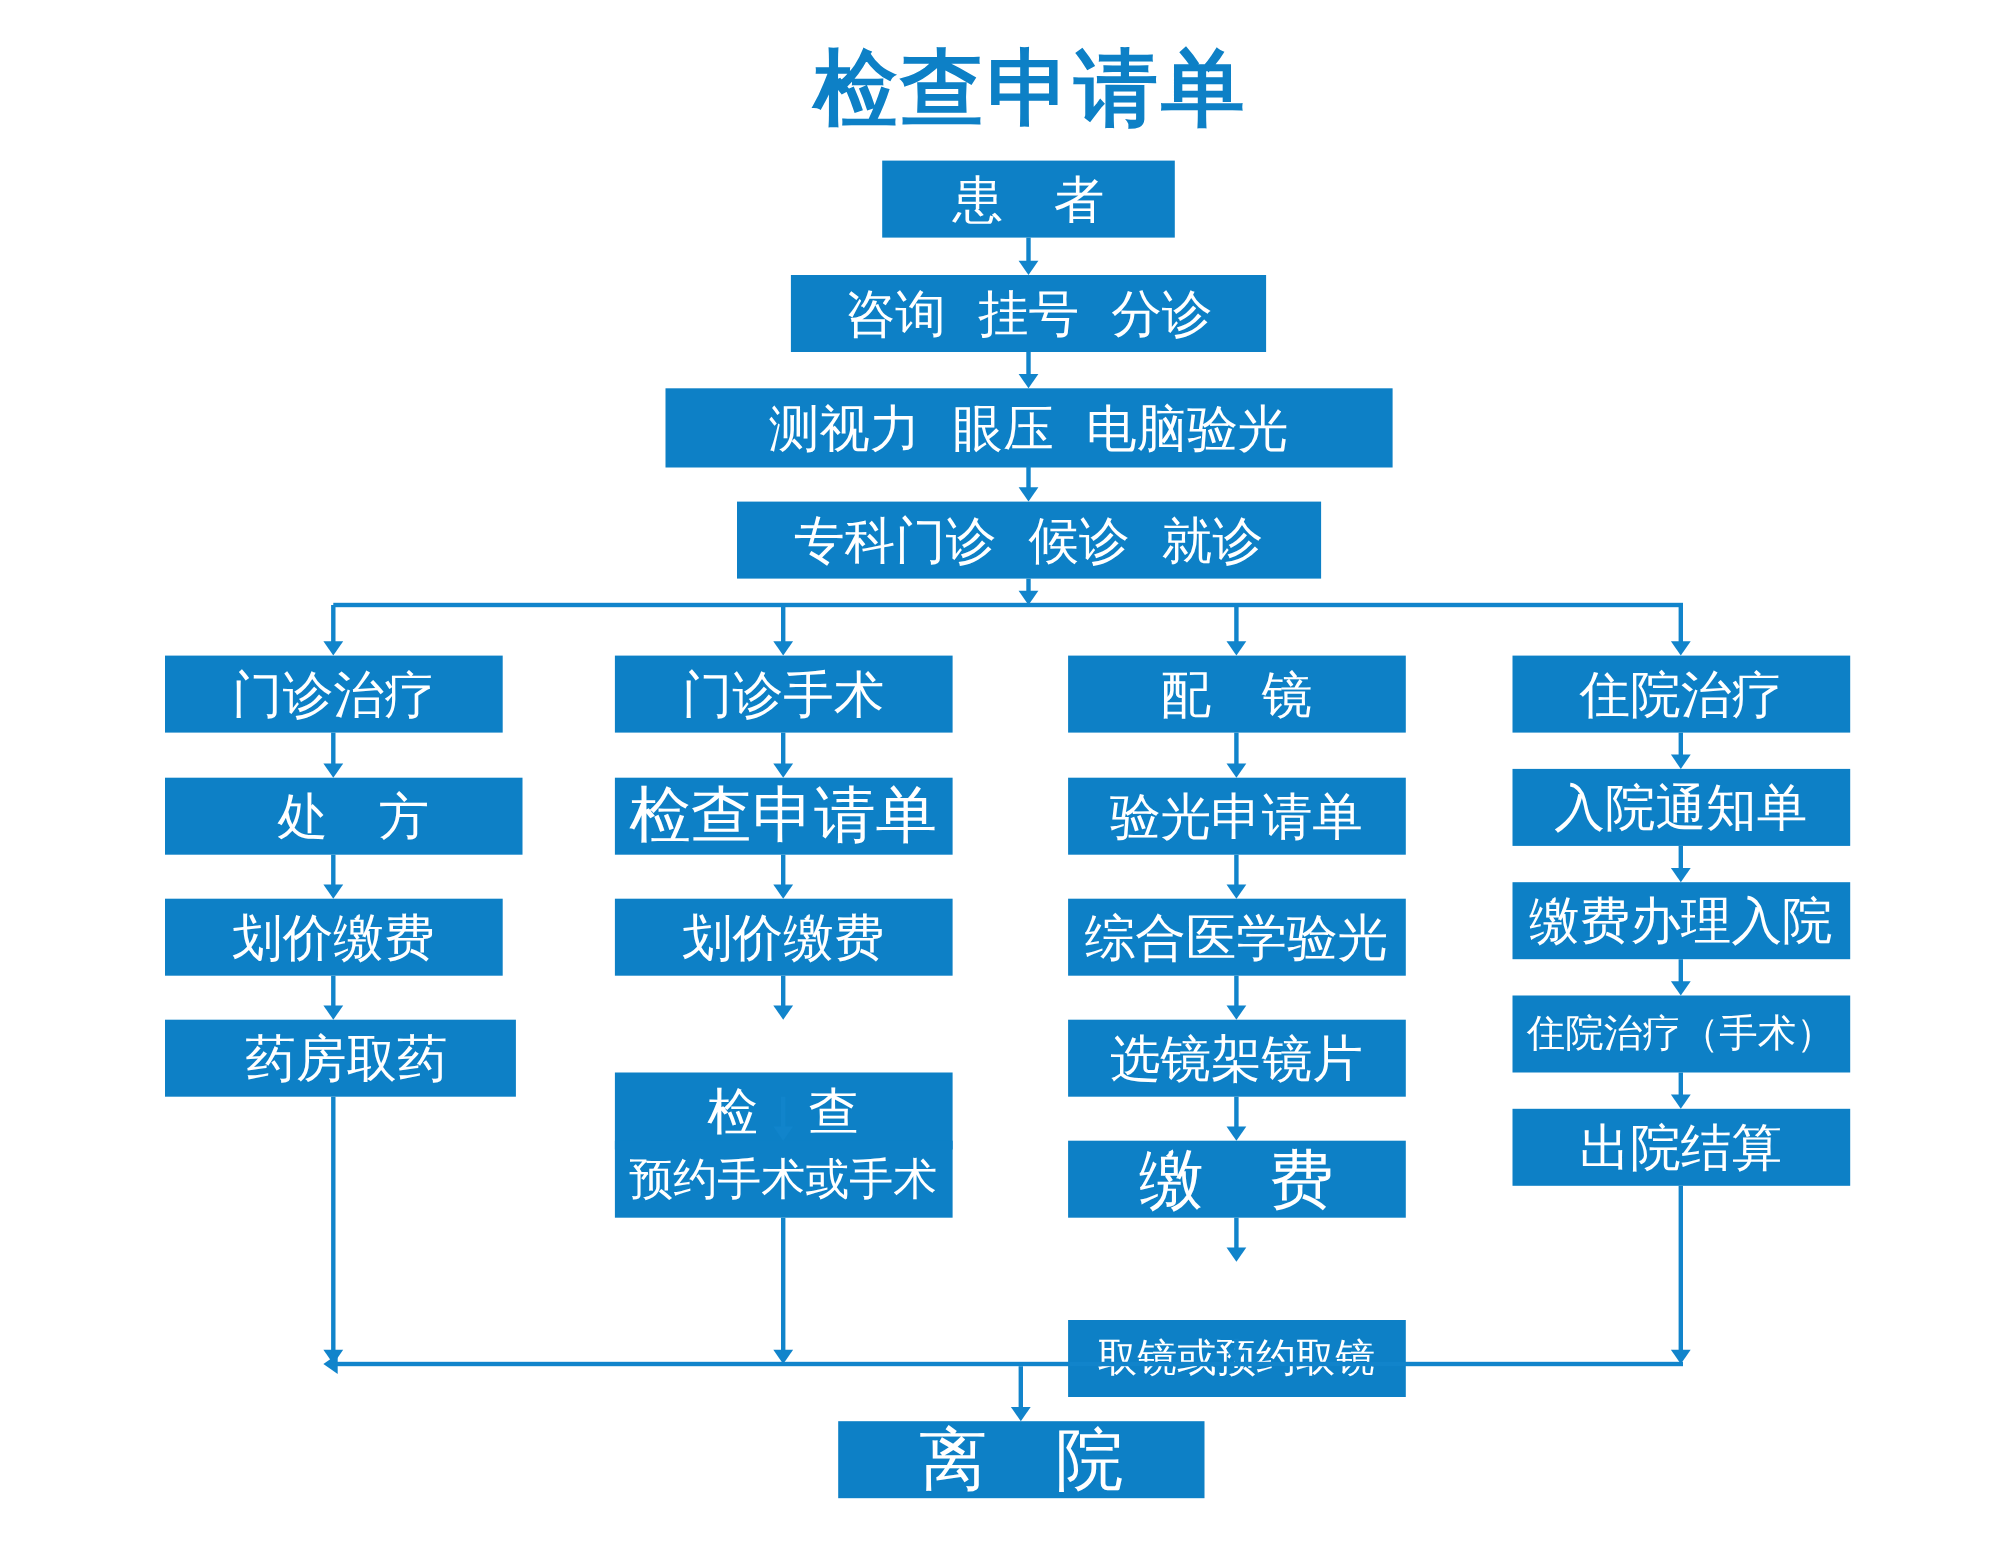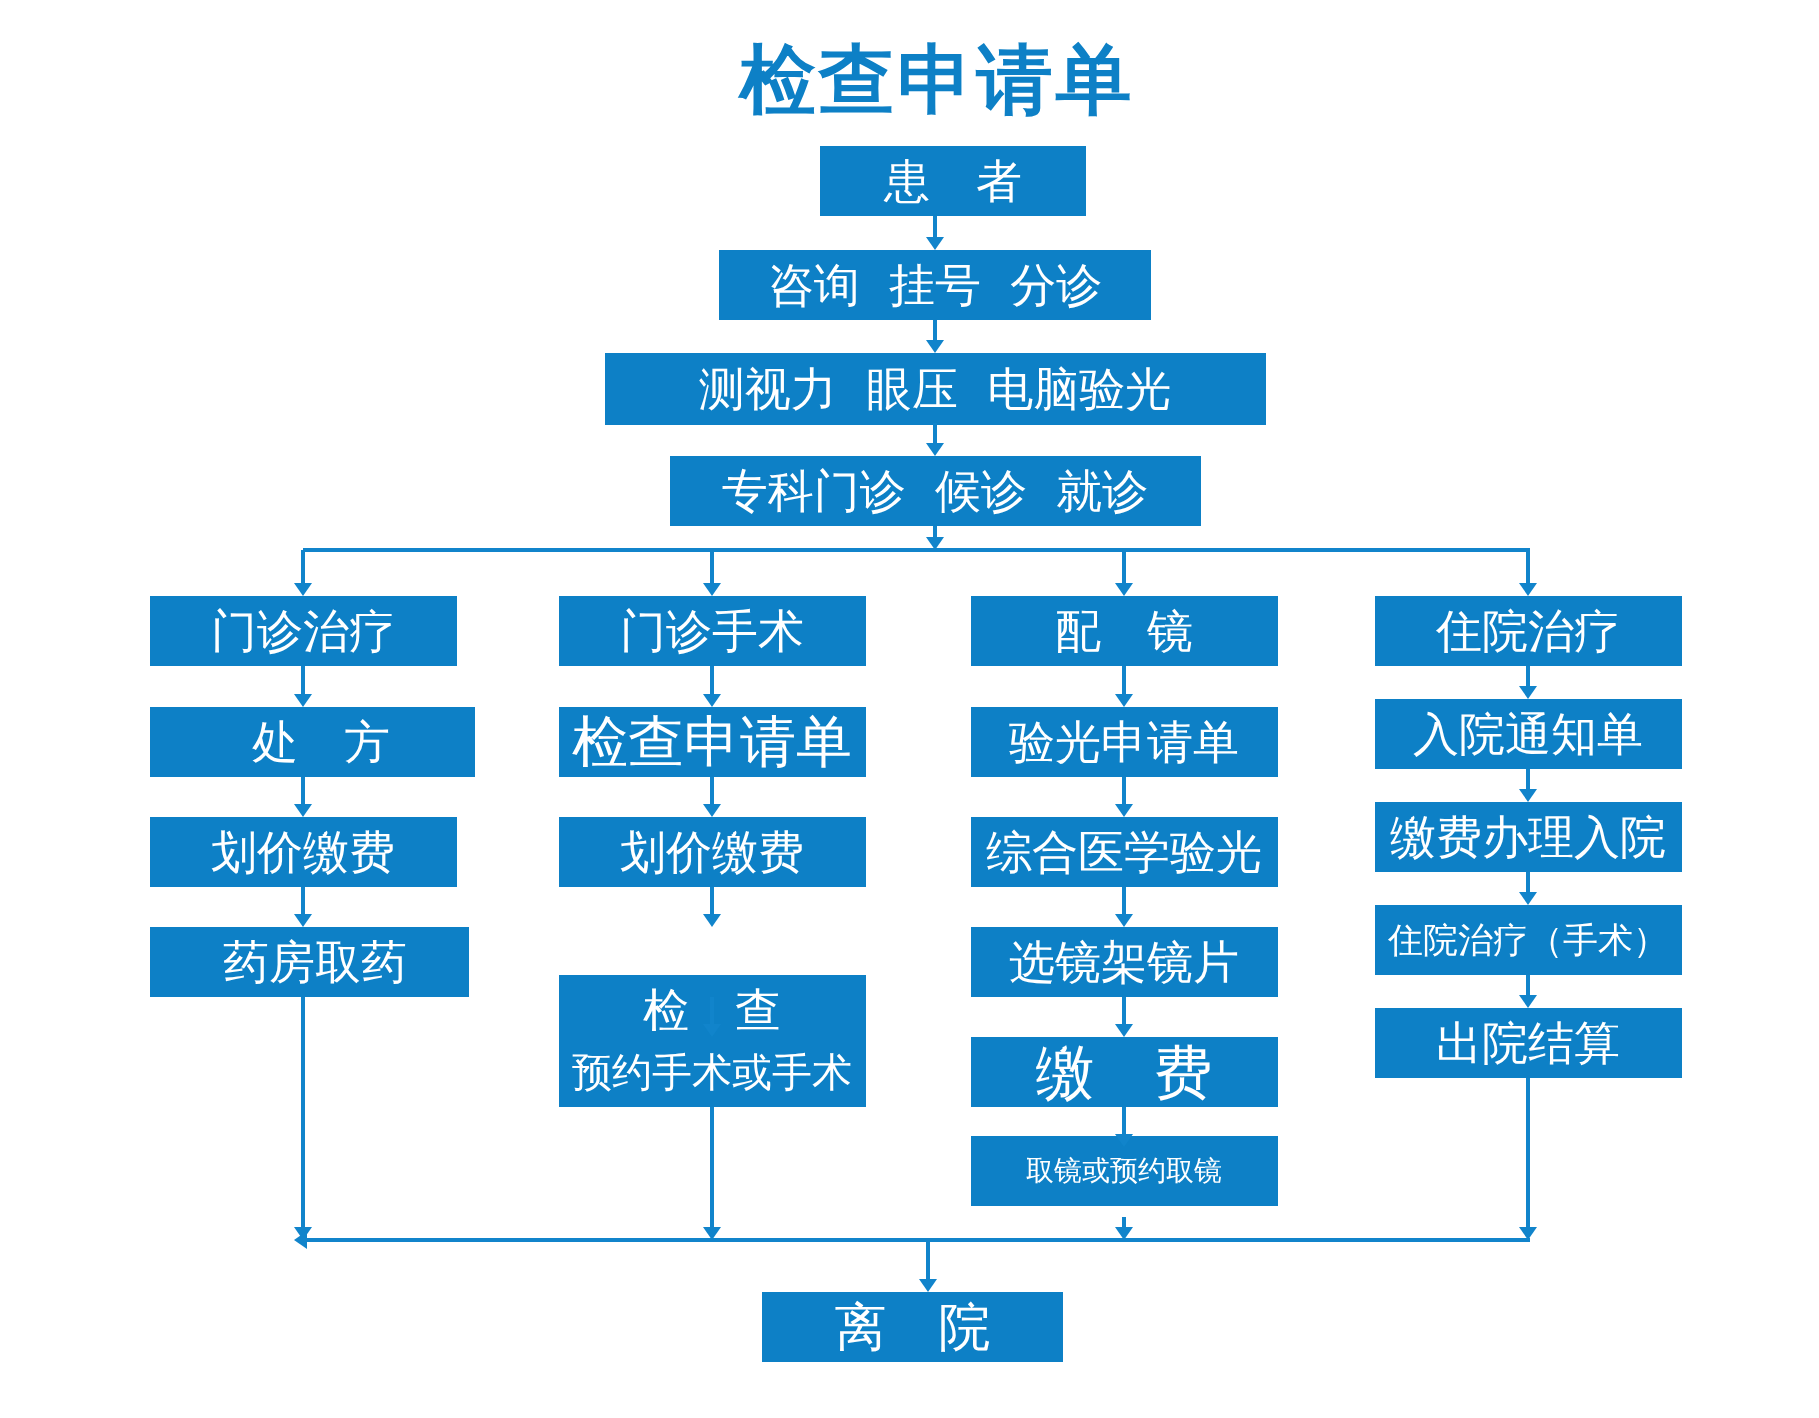--- a/index.html
+++ b/index.html
@@ -34,45 +34,45 @@
   .tri{position:absolute;width:0;height:0;}
   .tri.down{border-left:9px solid transparent;border-right:9px solid transparent;border-top:13px solid var(--line,#1184cb);}
   .tri.left{border-top:9px solid transparent;border-bottom:9px solid transparent;border-right:13px solid var(--line,#1184cb);}
 </style>
 </head>
 <body>
 
 <div id="canvas" style="--primary: #0d80c6; --line: #1184cb; --boxtext: #ffffff; background: rgb(255, 255, 255);">
   <div class="title">检查申请单</div>
   <div id="nodes-layer">
-      <div class="node" style="left: 802px; top: 146px; width: 266px; height: 70px; font-size: 46px; margin-left: 18px;">患　者</div>
+      <div class="node" style="left: 802px; top: 146px; width: 266px; height: 70px; font-size: 46px;">患　者</div>
       <div class="node" style="left: 719px; top: 250px; width: 432px; height: 70px; font-size: 46px;">咨询  挂号  分诊</div>
       <div class="node" style="left: 604.5px; top: 353px; width: 661px; height: 72px; font-size: 46px;">测视力  眼压  电脑验光</div>
       <div class="node" style="left: 669.5px; top: 456px; width: 531px; height: 70px; font-size: 46px;">专科门诊  候诊  就诊</div>
       <div class="node" style="left: 149.5px; top: 596px; width: 307px; height: 70px; font-size: 46px;">门诊治疗</div>
       <div class="node" style="left: 149.5px; top: 707px; width: 307px; height: 70px; font-size: 46px; padding-left: 18px;">处　方</div>
       <div class="node" style="left: 149.5px; top: 817px; width: 307px; height: 70px; font-size: 46px;">划价缴费</div>
       <div class="node" style="left: 149.5px; top: 927px; width: 307px; height: 70px; font-size: 46px; padding-left: 12px;">药房取药</div>
       <div class="node" style="left: 558.5px; top: 596px; width: 307px; height: 70px; font-size: 46px;">门诊手术</div>
       <div class="node" style="left: 558.5px; top: 707px; width: 307px; height: 70px; font-size: 56px; text-align: center;">检查申请单</div>
       <div class="node" style="left: 558.5px; top: 817px; width: 307px; height: 70px; font-size: 46px;">划价缴费</div>
       <div class="node" style="left: 558.5px; top: 927px; width: 307px; height: 70px; font-size: 46px; margin-top: 48px;">检　查</div>
       <div class="node" style="left: 558.5px; top: 1037px; width: 307px; height: 70px; font-size: 40px;">预约手术或手术</div>
       <div class="node" style="left: 970.5px; top: 596px; width: 307px; height: 70px; font-size: 46px;">配　镜</div>
       <div class="node" style="left: 970.5px; top: 707px; width: 307px; height: 70px; font-size: 46px;">验光申请单</div>
       <div class="node" style="left: 970.5px; top: 817px; width: 307px; height: 70px; font-size: 46px;">综合医学验光</div>
       <div class="node" style="left: 970.5px; top: 927px; width: 307px; height: 70px; font-size: 46px;">选镜架镜片</div>
       <div class="node" style="left: 970.5px; top: 1037px; width: 307px; height: 70px; font-size: 59px;">缴　费</div>
-      <div class="node" style="left: 970.5px; top: 1136px; width: 307px; height: 70px; font-size: 28px;">取镜或预约取镜</div>
+      <div class="node" style="left: 970.5px; top: 1200px; width: 307px; height: 70px; font-size: 36px;">取镜或预约取镜</div>
       <div class="node" style="left: 1374.5px; top: 596px; width: 307px; height: 70px; font-size: 46px;">住院治疗</div>
       <div class="node" style="left: 1374.5px; top: 699px; width: 307px; height: 70px; font-size: 46px;">入院通知单</div>
       <div class="node" style="left: 1374.5px; top: 802px; width: 307px; height: 70px; font-size: 46px;">缴费办理入院</div>
       <div class="node" style="left: 1374.5px; top: 905px; width: 307px; height: 70px; font-size: 35px;">住院治疗（手术）</div>
       <div class="node" style="left: 1374.5px; top: 1008px; width: 307px; height: 70px; font-size: 46px;">出院结算</div>
-      <div class="node" style="left: 762px; top: 1292px; width: 301px; height: 70px; font-size: 52px;">离　院</div>
+      <div class="node" style="left: 762px; top: 1292px; width: 333px; height: 70px; font-size: 62px;">离　院</div>
     </div>
   <div id="edges-layer">
       <div class="vline" style="left: 933px; top: 216px; width: 4px; height: 23px;"></div>
       <div class="tri down" style="left: 926px; top: 237px;"></div>
       <div class="vline" style="left: 933px; top: 320px; width: 4px; height: 22px;"></div>
       <div class="tri down" style="left: 926px; top: 340px;"></div>
       <div class="vline" style="left: 933px; top: 423px; width: 4px; height: 22px;"></div>
       <div class="tri down" style="left: 926px; top: 443px;"></div>
       <div class="vline" style="left: 933px; top: 526px; width: 4px; height: 13px;"></div>
       <div class="tri down" style="left: 926px; top: 537px;"></div>

